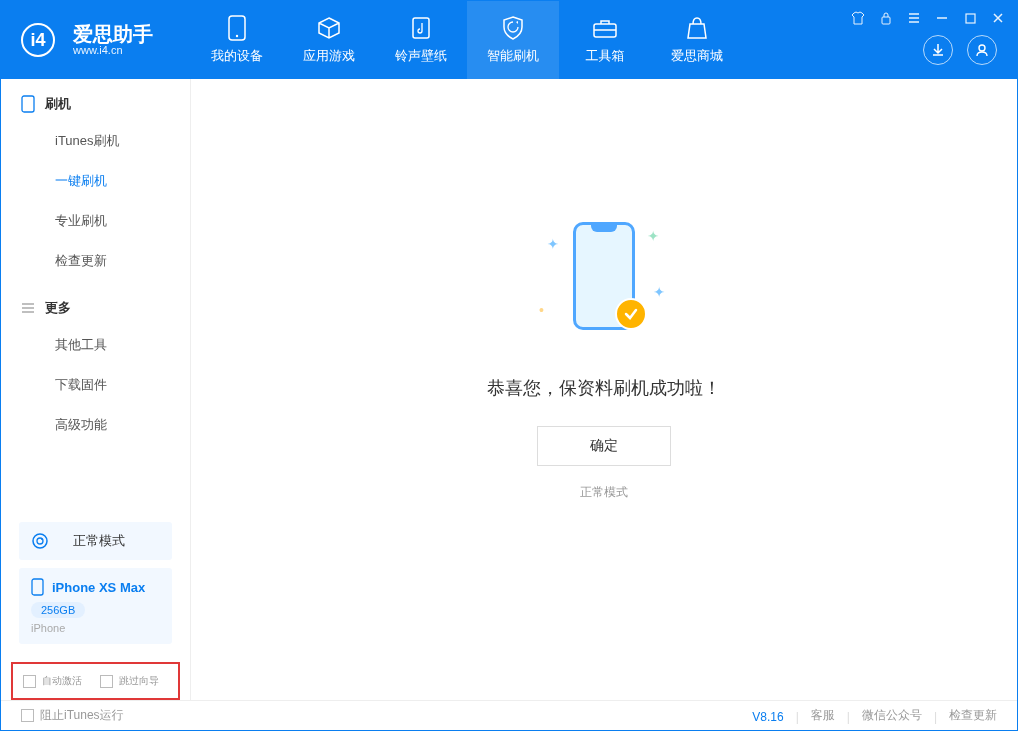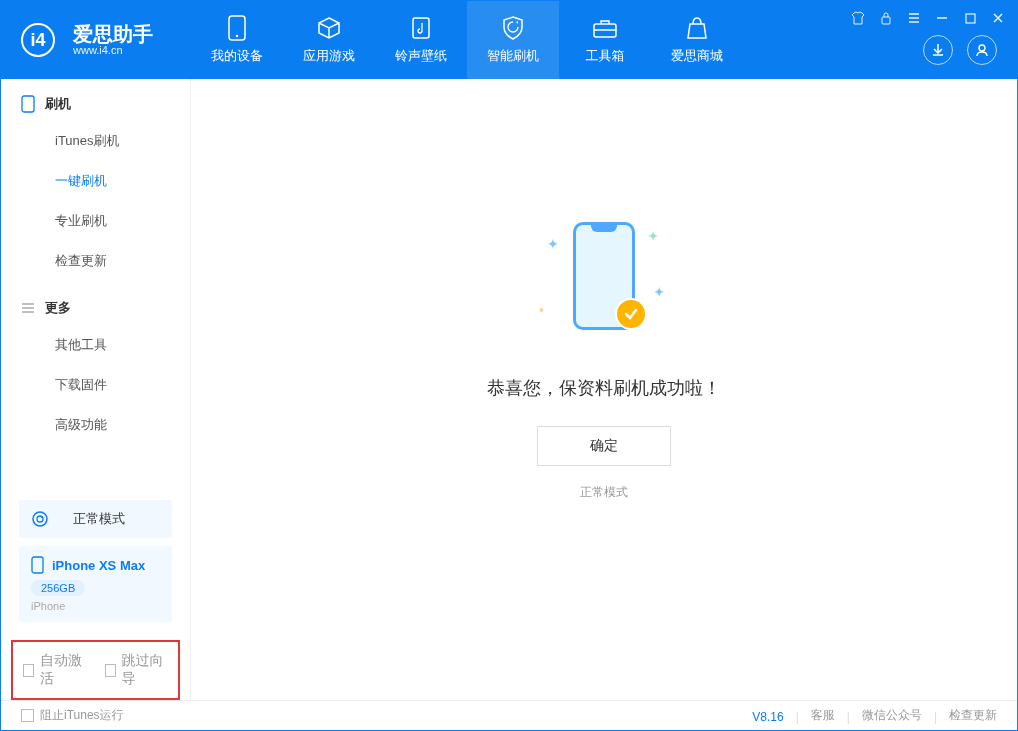--- a/index.html
+++ b/index.html
@@ -135,21 +135,21 @@
 }
 .device-sub { color: #aaa; font-size: 11px; margin-top: 4px; }
 
 .checks-row {
   border: 2px solid #e03838;
   margin: 6px 10px 0 10px;
   padding: 10px 10px;
   display: flex;
   gap: 18px;
   align-items: center;
-  font-size: 14px;
+  font-size: 10px;
   color: #999;
 }
 .chk { display: flex; align-items: center; gap: 6px; cursor: pointer; }
 .chk-box { width: 13px; height: 13px; border: 1px solid #bbb; }
 
 .main {
   flex: 1;
   display: flex;
   flex-direction: column;
   align-items: center;

